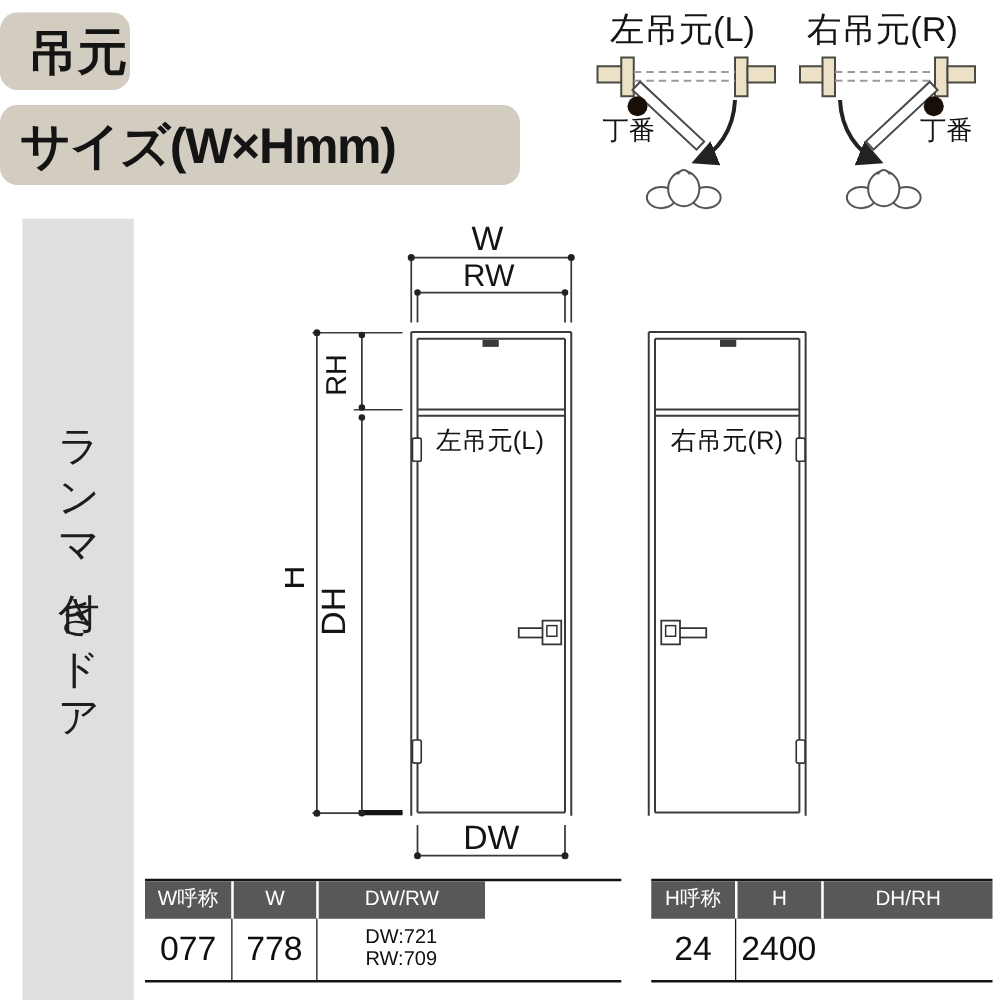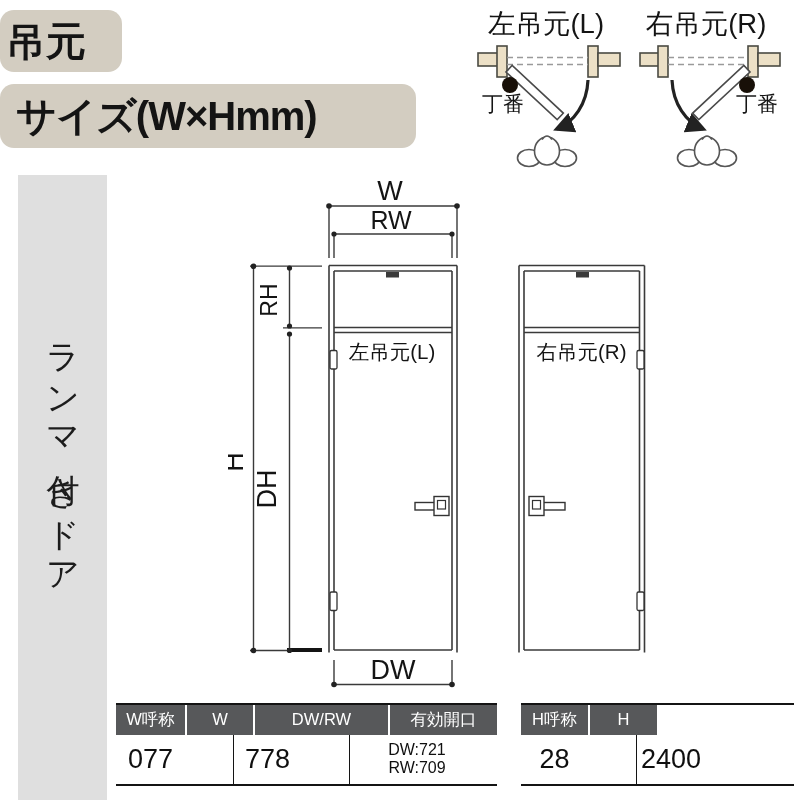--- a/index.html
+++ b/index.html
@@ -5,36 +5,36 @@
   html,body{margin:0;padding:0;background:#fff;}
   .canvas{
     position:relative;width:800px;height:800px;background:#ffffff;overflow:hidden;
     font-family:"Liberation Sans","DejaVu Sans",sans-serif;color:#111;
   }
   
   .badge{
     position:absolute;left:0;background:#d3cdc1;border-radius:14px;
     display:flex;align-items:center;font-weight:bold;color:#141414;
   }
-  .badge1{top:10px;height:62px;width:122px;padding-left:6px;font-size:40px;box-sizing:border-box;}
+  .badge1{top:10px;height:62px;width:104px;padding-left:22px;font-size:40px;box-sizing:border-box;}
   .badge2{top:84px;height:64px;width:416px;padding-left:16px;font-size:40px;box-sizing:border-box;letter-spacing:-1px;}
   
   .side-strip{position:absolute;left:18px;top:175px;width:89px;height:625px;background:#dfdfdf;}
   .side-strip .vtext{
     position:absolute;top:146px;left:50%;transform:translateX(-50%);
     writing-mode:vertical-rl;text-orientation:upright;
     font-size:33px;letter-spacing:5px;color:#1c1c1c;white-space:nowrap;
   }
   .abs{position:absolute;}
   
   .spec-table{position:absolute;top:703px;border-top:2.5px solid #141414;border-bottom:2.5px solid #141414;background:#fff;}
   .thead{display:grid;}
   .th{background:#57585a;color:#fff;font-size:16.5px;line-height:1;padding:6px 0 7px;text-align:center;border-left:2px solid #fff;font-weight:500;}
   .th.first{border-left:none;}
-  .tbody{display:grid;gap:48px;}
+  .tbody{display:grid;}
   .td{border-left:1.7px solid #141414;min-height:49px;display:flex;flex-direction:column;justify-content:center;align-items:center;font-size:27px;color:#0f0f0f;}
   .td.first{border-left:none;}
   .td .sub{font-size:16px;line-height:1.12;}
   svg text{font-family:"Liberation Sans","DejaVu Sans",sans-serif;}
 </style>
 </head>
 <body>
 
 <div class="canvas">
 
@@ -201,44 +201,44 @@
     <circle cx="334" cy="684.5" r="2.8" fill="#222"></circle>
     <circle cx="452" cy="684.5" r="2.8" fill="#222"></circle>
     <text x="393" y="679" font-size="27" text-anchor="middle" fill="#141414">DW</text>
   </svg>
 
   <div class="spec-table" style="left:116px;width:381px;">
     <div class="thead" style="grid-template-columns:69px 68px 135px 109px;">
       <div class="th first">W呼称</div>
       <div class="th">W</div>
       <div class="th">DW/RW</div>
-      <div class="th">有効開口</div>
     </div>
     <div class="tbody" style="grid-template-columns:69px 68px 135px 109px;">
       <div class="td first">
         <span>077</span>
       </div>
       <div class="td">
         <span>778</span>
       </div>
       <div class="td">
         <span class="sub">DW:721</span>
         <span class="sub">RW:709</span>
       </div>
     </div>
   </div>
 
   <div class="spec-table" style="left:521px;width:273px;">
     <div class="thead" style="grid-template-columns:67px 69px 137px;">
       <div class="th first">H呼称</div>
       <div class="th">H</div>
+      <div class="th">DH/RH</div>
     </div>
     <div class="tbody" style="grid-template-columns:67px 69px 137px;">
       <div class="td first">
-        <span>28</span>
+        <span>24</span>
       </div>
       <div class="td">
         <span>2400</span>
       </div>
     </div>
   </div>
 
 </div>
 
 </body></html>

